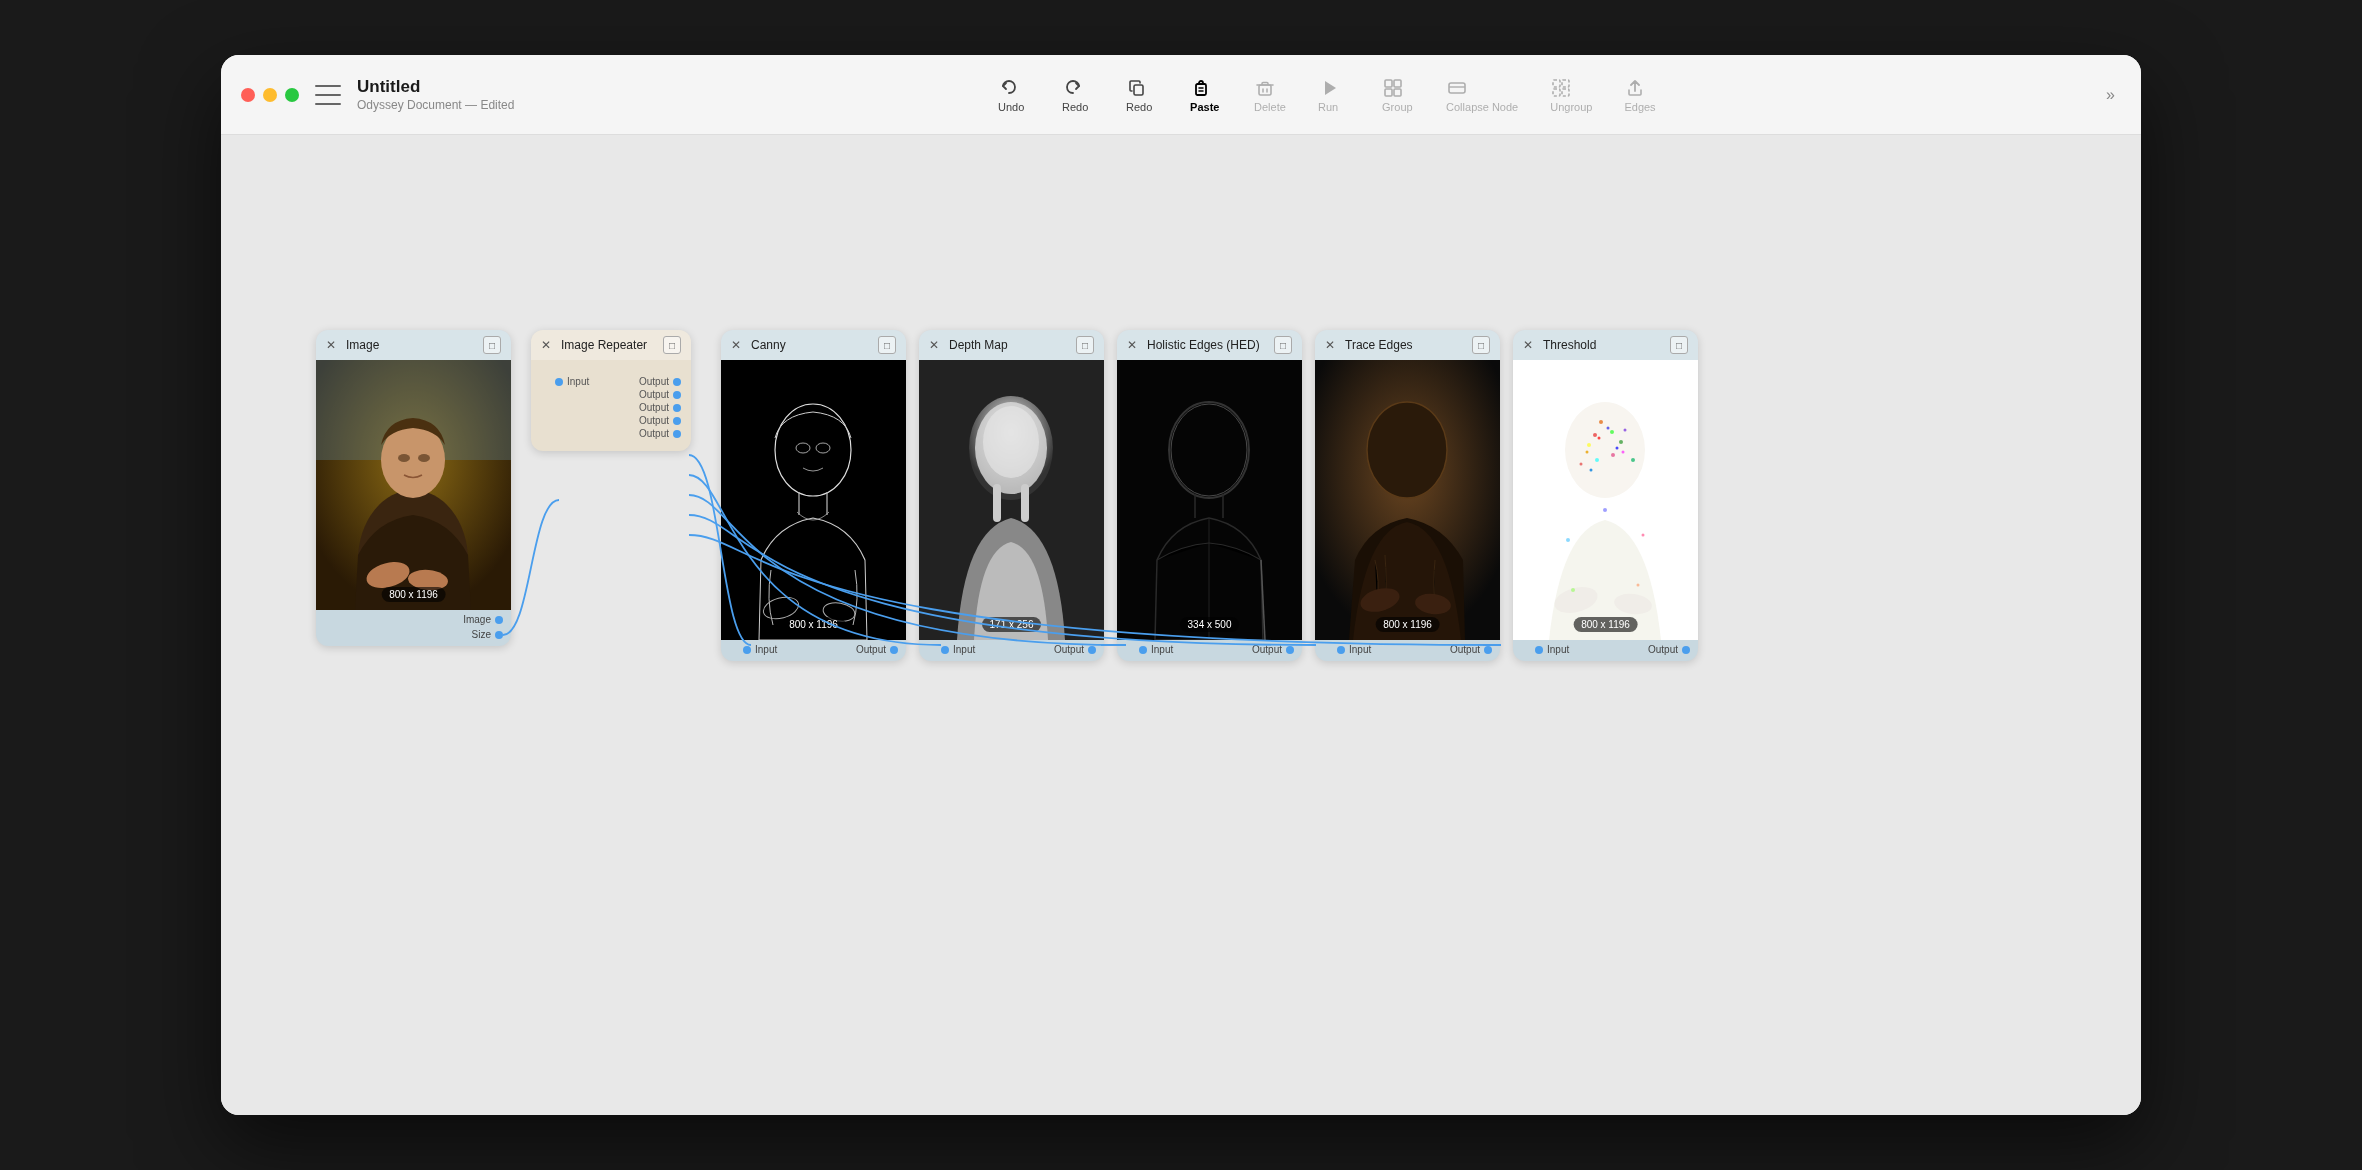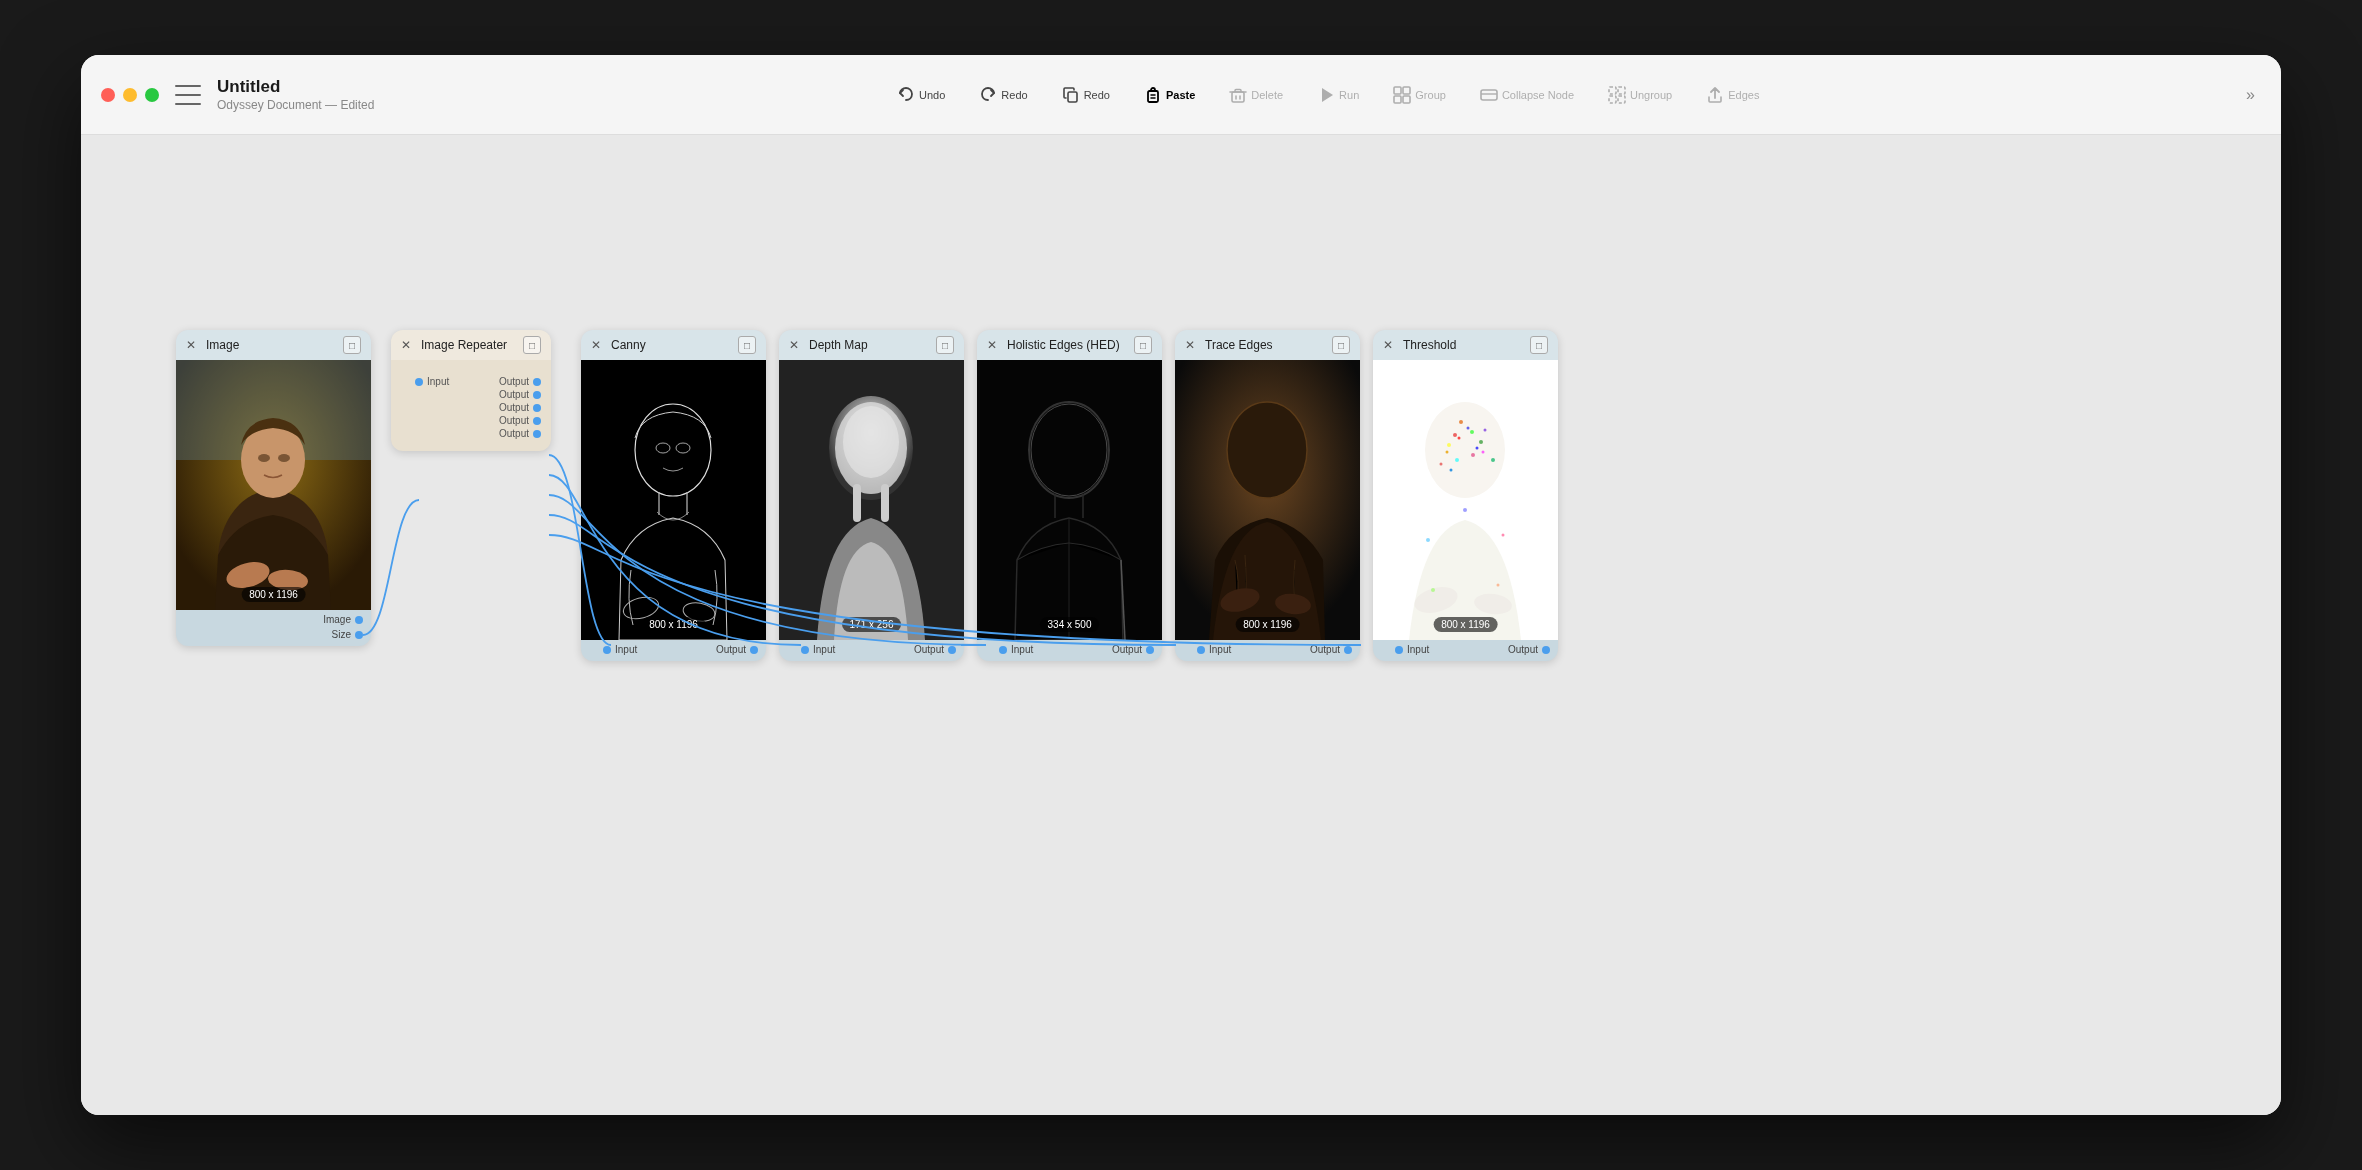--- a/index.html
+++ b/index.html
@@ -7,21 +7,21 @@
     body {
       background: #1a1a1a;
       display: flex;
       align-items: center;
       justify-content: center;
       min-height: 100vh;
       font-family: -apple-system, BlinkMacSystemFont, 'Helvetica Neue', sans-serif;
     }
 
     .window {
-      width: 2200px;
+      width: 1920px;
       height: 1060px;
       background: #f0f0f0;
       border-radius: 18px;
       overflow: hidden;
       box-shadow: 0 30px 80px rgba(0,0,0,0.6);
       display: flex;
       flex-direction: column;
     }
 
     
@@ -86,22 +86,21 @@
     .toolbar {
       display: flex;
       align-items: center;
       gap: 4px;
       flex: 1;
       justify-content: center;
     }
 
     .tb-item {
       display: flex;
-      flex-direction: row;
-      align-items: center;
+      flex-direction: column;
       gap: 2px;
       padding: 6px 14px;
       border-radius: 8px;
       cursor: pointer;
       min-width: 60px;
     }
     .tb-item.disabled {
       opacity: 0.4;
     }
 

